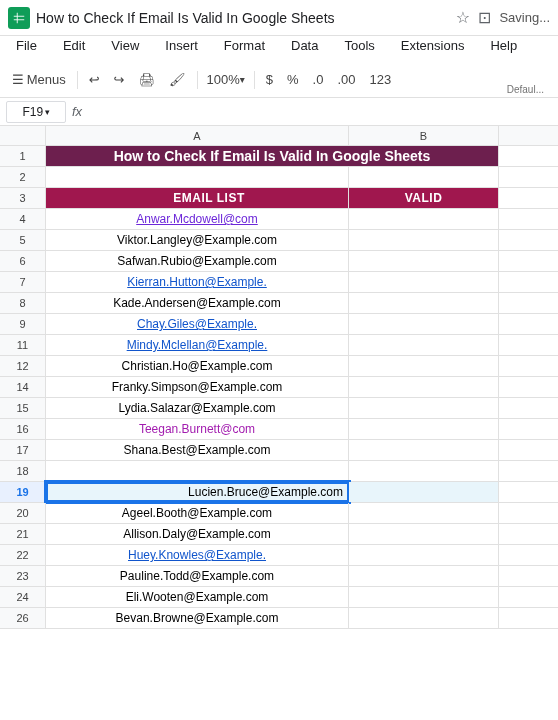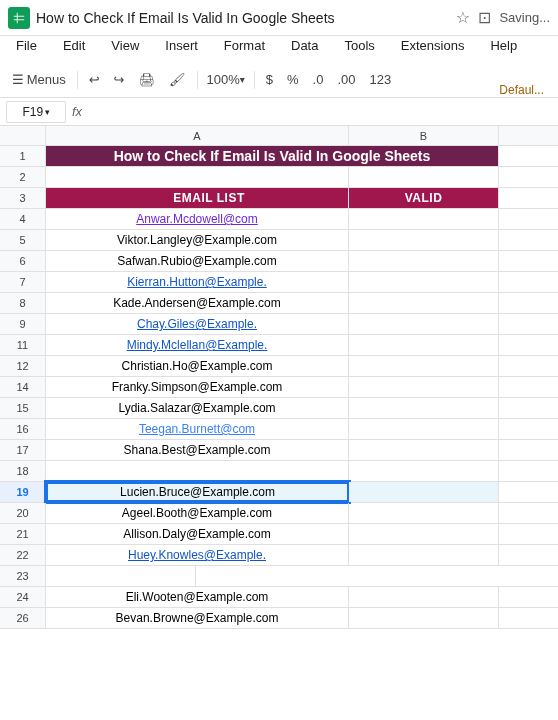--- a/index.html
+++ b/index.html
@@ -38,21 +38,21 @@
       border-bottom: 1px solid #e0e0e0;
     }
     .toolbar-btn {
       padding: 4px 6px; cursor: pointer; border-radius: 3px; color: #444; font-size: 13px;
       display: flex; align-items: center; gap: 3px;
     }
     .toolbar-divider { width: 1px; height: 18px; background: #e0e0e0; margin: 0 3px; }
     .zoom-btn { display: flex; align-items: center; font-size: 13px; color: #444; cursor: pointer; padding: 4px 4px; border-radius: 3px; }
     .toolbar-right { margin-left: auto; display: flex; align-items: center; }
     .default-btn {
-      padding: 4px 8px; font-size: 12px; color: #a16207; cursor: pointer; border-radius: 3px;
+      padding: 4px 8px; font-size: 10px; color: #737373; cursor: pointer; border-radius: 3px;
       white-space: nowrap; overflow: hidden; max-width: 80px; text-overflow: ellipsis; margin-top: 20px;
     }
 
     
     .formula-bar {
       display: flex; align-items: center; height: 28px; background: #fff;
       border-bottom: 1px solid #e0e0e0; padding: 0 6px; gap: 6px;
     }
     .cell-ref {
       width: 60px; height: 22px; border: 1px solid #dadce0; border-radius: 2px;
@@ -317,21 +317,21 @@
     <div class="cell cell-a" style="">
       <span style="">Lydia.Salazar@Example.com</span>
     </div>
     <div class="cell cell-b" style="">
       <span></span>
     </div>
   </div>
       <div class="sheet-row">
     <div class="row-num">16</div>
     <div class="cell cell-a" style="">
-      <span style="color:#3b82f6;text-decoration:underline;">Teegan.Burnett@com</span>
+      <span style="color:#a21caf;">Teegan.Burnett@com</span>
     </div>
     <div class="cell cell-b" style="">
       <span></span>
     </div>
   </div>
       <div class="sheet-row">
     <div class="row-num">17</div>
     <div class="cell cell-a" style="">
       <span style="">Shana.Best@Example.com</span>
     </div>
@@ -343,21 +343,21 @@
     <div class="row-num">18</div>
     <div class="cell cell-a" style="">
       <span style="color:#1155cc;text-decoration:underline;margin-top:41px;">Sophie.Whitfield@Example.</span>
     </div>
     <div class="cell cell-b" style="">
       <span></span>
     </div>
   </div>
       <div class="sheet-row selected-row">
     <div class="row-num active">19</div>
-    <div class="cell cell-a" style="background:#e8f5fb;outline:2px solid #1a73e8;">
+    <div class="cell cell-a" style="background:#e8f5fb;outline:2px solid #1a73e8;justify-content:flex-end;">
       <span style="">Lucien.Bruce@Example.com</span>
     </div>
     <div class="cell cell-b" style="background:#e8f5fb;">
       <span></span>
     </div>
   </div>
       <div class="sheet-row">
     <div class="row-num">20</div>
     <div class="cell cell-a" style="">
       <span style="">Ageel.Booth@Example.com</span>
@@ -379,20 +379,23 @@
     <div class="row-num">22</div>
     <div class="cell cell-a" style="">
       <span style="color:#1155cc;text-decoration:underline;">Huey.Knowles@Example.</span>
     </div>
     <div class="cell cell-b" style="">
       <span></span>
     </div>
   </div>
       <div class="sheet-row">
     <div class="row-num">23</div>
+    <div class="cell cell-a" style="">
+      <span style="">Pauline.Todd@Example.com</span>
+    </div>
     <div class="cell cell-b" style="">
       <span></span>
     </div>
   </div>
       <div class="sheet-row">
     <div class="row-num">24</div>
     <div class="cell cell-a" style="">
       <span style="">Eli.Wooten@Example.com</span>
     </div>
     <div class="cell cell-b" style="">

